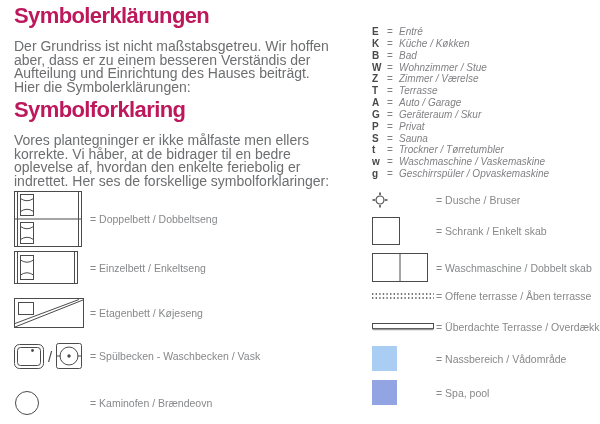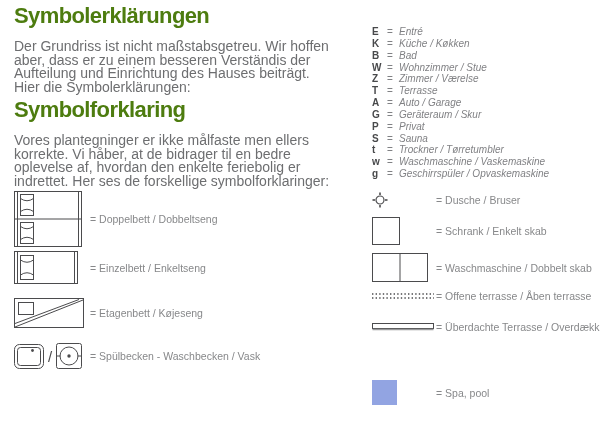--- a/index.html
+++ b/index.html
@@ -1,20 +1,20 @@
 <!DOCTYPE html>
 <html><head>
 <meta charset="utf-8">
 <style>
   html,body{margin:0;padding:0;background:#ffffff;}
   .page{position:relative;width:600px;height:424px;background:#ffffff;overflow:hidden;
         font-family:"Liberation Sans", sans-serif;color:#6d6e70;}
   .col-left{position:absolute;left:14px;top:0;width:350px;height:424px;}
   .col-right{position:absolute;left:372px;top:0;width:226px;height:424px;}
-  h1.title{margin:0;position:absolute;left:0;font-size:22px;font-weight:700;color:#4d7c0f;
+  h1.title{margin:0;position:absolute;left:0;font-size:22px;font-weight:700;color:#be185d;
            letter-spacing:-0.6px;line-height:24px;}
   p.intro{margin:0;position:absolute;left:0;width:318px;font-size:14px;line-height:13.5px;color:#6d6e70;}
   .lrow,.rrow{position:absolute;left:0;display:flex;align-items:center;text-align:center;}
   .icell{flex:0 0 76px;display:flex;align-items:center;gap:3px;}
   .icell-r{flex:0 0 64px;display:flex;align-items:center;}
   .lbl{font-size:10.5px;color:#87888a;white-space:nowrap;}
   .slash{font-size:15px;color:#4b4b4d;line-height:1;margin:0 1px;}
   ul.abbr{list-style:none;margin:0;padding:0;position:absolute;left:0;top:26px;}
   ul.abbr li{display:flex;line-height:11.85px;font-size:10px;}
   ul.abbr b{flex:0 0 15px;color:#48494b;font-weight:700;}
@@ -92,20 +92,28 @@
           <rect x="0.5" y="0.5" width="25" height="25" rx="2" fill="none" stroke="#4b4b4d"></rect>
           <circle cx="13" cy="13" r="9" fill="none" stroke="#4b4b4d"></circle>
           <circle cx="13" cy="13" r="1.7" fill="#4b4b4d"></circle>
           <line x1="1" y1="13" x2="4.5" y2="13" stroke="#4b4b4d"></line>
           <line x1="21.5" y1="13" x2="25" y2="13" stroke="#4b4b4d"></line>
         </svg>
       </span>
       <span class="lbl">= Spülbecken - Waschbecken / Vask</span>
     </div>
 
+    <div class="lrow" style="top:390px">
+      <span class="icell">
+        <svg width="26" height="26" viewBox="0 0 26 26">
+          <circle cx="13" cy="13" r="11.5" fill="none" stroke="#4b4b4d"></circle>
+        </svg>
+      </span>
+      <span class="lbl">= Kaminofen / Brændeovn</span>
+    </div>
 
   </section>
 
   <section class="col-right">
 
     <ul class="abbr">
       <li>
           <b>E</b>
           <span class="eq">=</span>
           <span class="val">Entré</span>
@@ -217,20 +225,26 @@
     <div class="rrow" style="top:321px">
       <span class="icell-r">
         <svg width="62" height="8" viewBox="0 0 62 8">
           <rect x="0.5" y="0.5" width="61" height="5" fill="none" stroke="#4b4b4d"></rect>
           <line x1="0.5" y1="6.5" x2="61.5" y2="6.5" stroke="#9a9b9d" stroke-width="1.4"></line>
         </svg>
       </span>
       <span class="lbl">= Überdachte Terrasse / Overdækket terrasse</span>
     </div>
 
+    <div class="rrow" style="top:346px">
+      <span class="icell-r">
+        <span class="swatch" style="background-color: rgb(169, 205, 243);"></span>
+      </span>
+      <span class="lbl">= Nassbereich / Vådområde</span>
+    </div>
 
     <div class="rrow" style="top:380px">
       <span class="icell-r">
         <span class="swatch" style="background-color: rgb(146, 164, 226);"></span>
       </span>
       <span class="lbl">= Spa, pool</span>
     </div>
 
   </section>
 </div>

